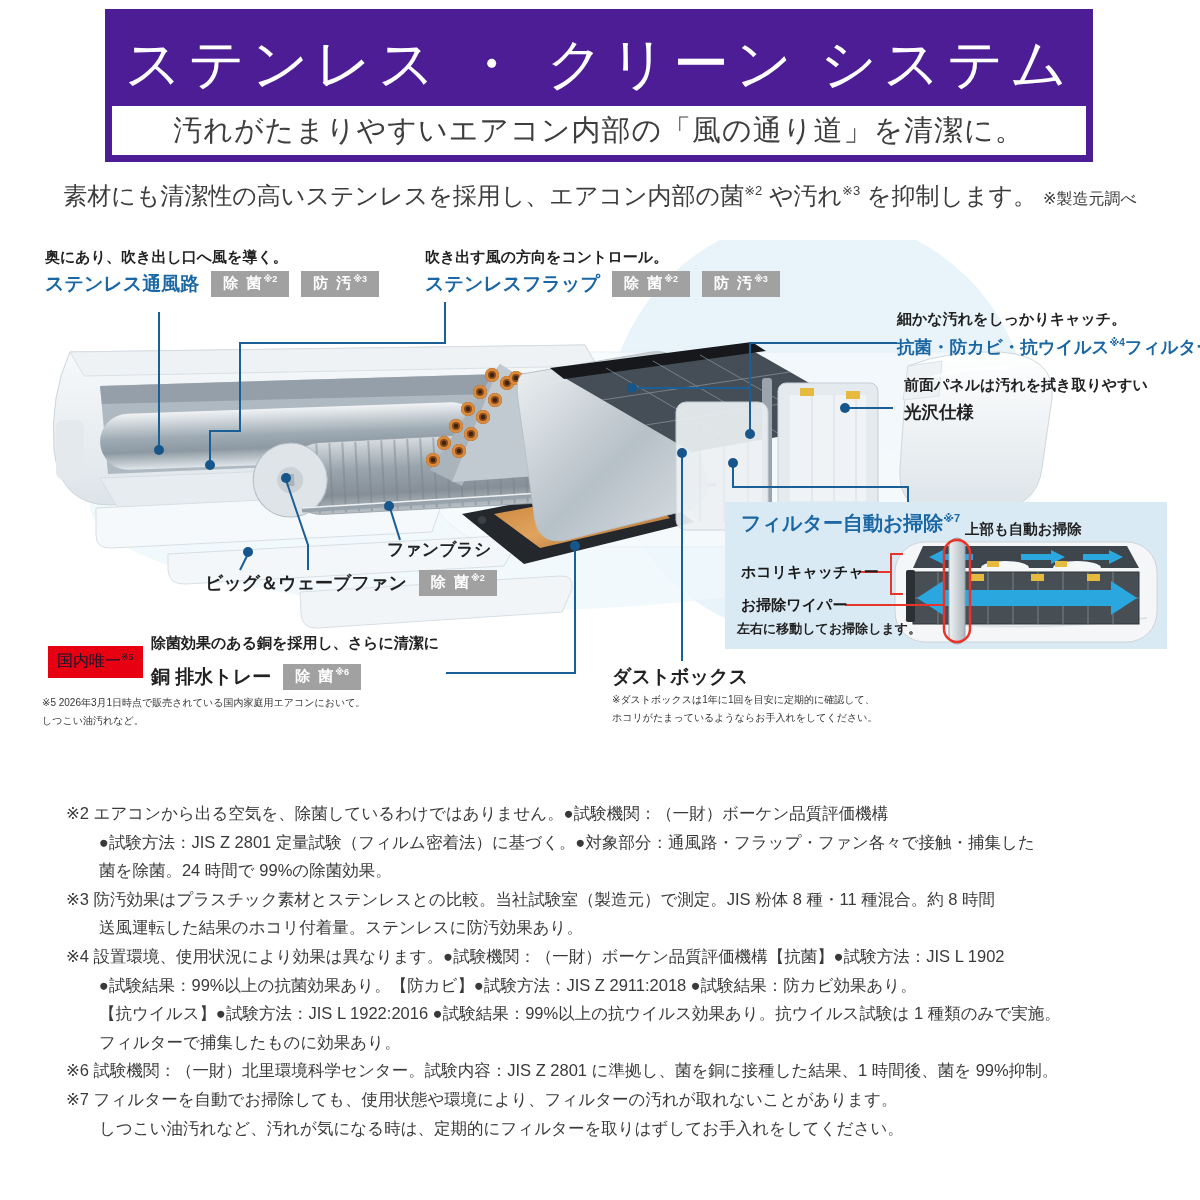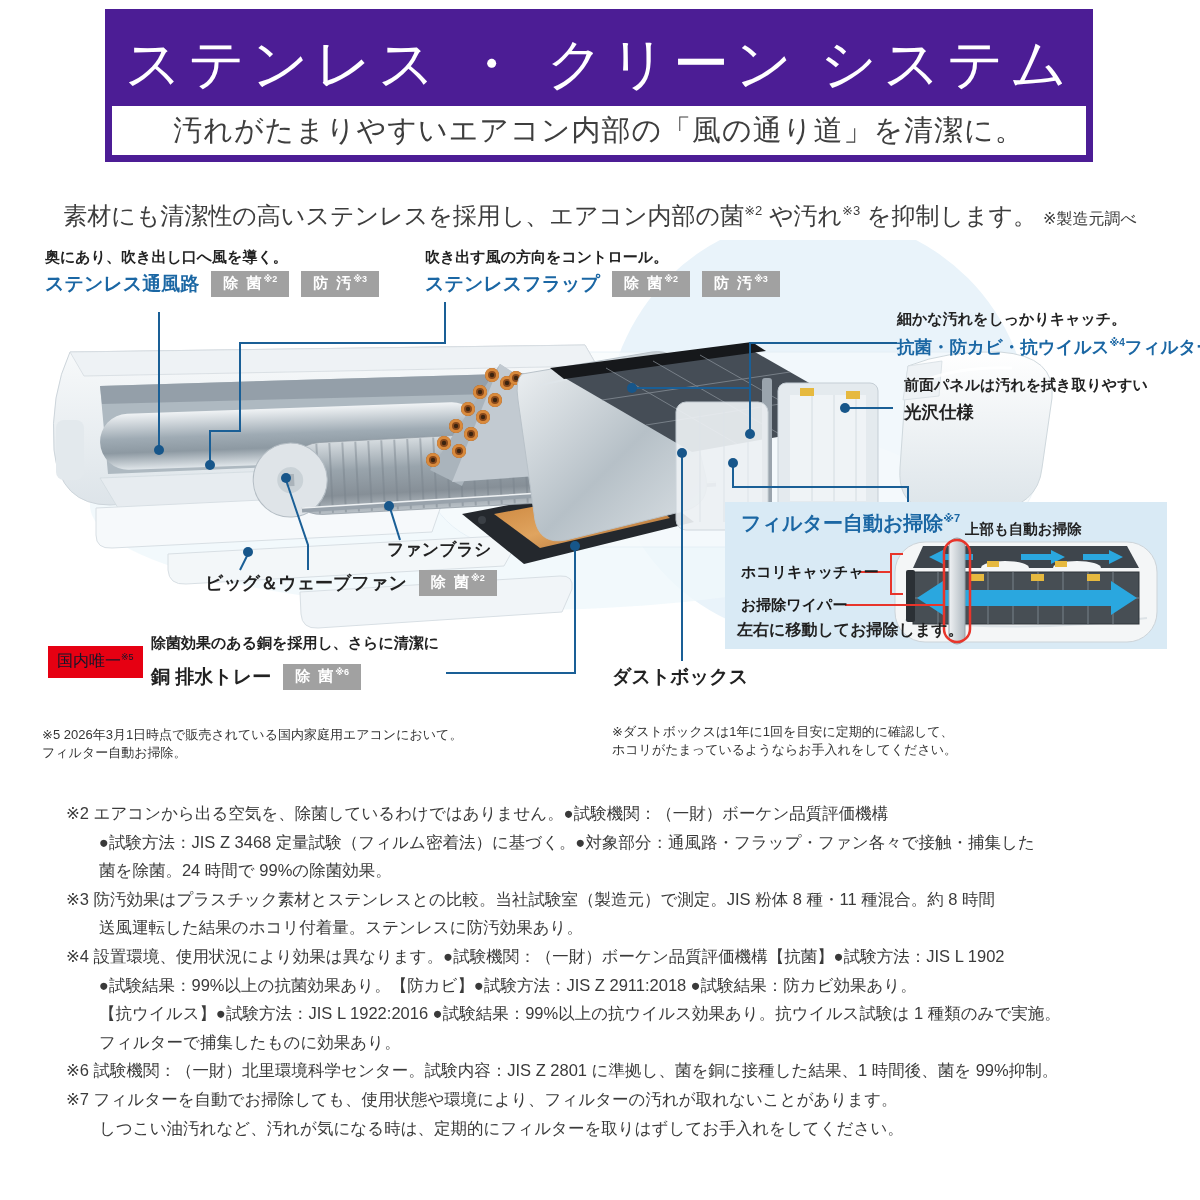--- a/index.html
+++ b/index.html
@@ -8,41 +8,41 @@
     font-family:"Liberation Sans","DejaVu Sans",sans-serif;color:#2f2f2f;overflow:hidden;
   }
   .abs{position:absolute;}
   
   .header-frame{left:105px;top:9px;width:988px;height:153px;background:#4c1d95;}
   .header-title{left:0;top:12px;width:100%;height:88px;display:flex;align-items:center;justify-content:center;
     color:#fff;font-size:56px;letter-spacing:6px;font-weight:500;white-space:nowrap;}
   .header-strip{left:7px;right:7px;bottom:7px;height:49px;background:#ffffff;display:flex;align-items:center;justify-content:center;}
   .header-strip span{font-size:29px;color:#3e3e3e;letter-spacing:1px;}
   
-  .intro{left:0;top:200px;width:100%;text-align:center;font-size:24px;color:#3d3d3d;}
+  .intro{left:0;top:180px;width:100%;text-align:center;font-size:24px;color:#3d3d3d;}
   .intro sup{font-size:13px;color:#3d3d3d;}
   .intro .note{font-size:16px;margin-left:6px;}
   
   .co-desc{font-size:15px;font-weight:700;color:#222;white-space:nowrap;}
   .co-label{font-size:19px;font-weight:700;color:#1b67a4;white-space:nowrap;}
   .co-label.dark{color:#222;}
   .badge{display:inline-block;background:#a1a1a1;color:#fff;font-weight:700;font-size:15px;
     letter-spacing:2px;padding:3px 12px 4px 12px;margin-left:12px;vertical-align:2px;white-space:nowrap;}
   .badge sup{font-size:9px;letter-spacing:0;}
   .red-badge{background:#e60012;color:#0f172a;font-weight:400;font-size:16px;padding:5px 9px 6px 9px;white-space:nowrap;}
   .red-badge sup{font-size:9px;}
-  .small-note{font-size:13px;color:#333;line-height:18px;white-space:nowrap;margin-top:32px;}
+  .small-note{font-size:10px;color:#333;line-height:18px;white-space:nowrap;}
   
   .ac-panel{left:725px;top:502px;width:442px;height:147px;background:#d9eaf5;}
   .ac-panel .title{position:absolute;left:16px;top:8px;font-size:20px;font-weight:700;color:#1b67a4;white-space:nowrap;}
   .ac-panel .title sup{font-size:11px;}
   .ac-panel .top-label{position:absolute;left:240px;top:18px;font-size:14.5px;font-weight:600;color:#222;white-space:nowrap;}
   .ac-panel .catcher{position:absolute;left:16px;top:61px;font-size:15px;font-weight:600;color:#1a1a1a;white-space:nowrap;}
   .ac-panel .wiper{position:absolute;left:16px;top:94px;font-size:15px;font-weight:600;color:#1a1a1a;white-space:nowrap;}
-  .ac-panel .wiper-note{position:absolute;left:12px;top:118px;font-size:16px;font-weight:600;color:#222;white-space:nowrap;}
+  .ac-panel .wiper-note{position:absolute;left:12px;top:118px;font-size:13px;font-weight:600;color:#222;white-space:nowrap;}
   
   .footnotes{left:66px;top:799px;width:1090px;font-size:16.5px;color:#3a3a3a;line-height:28.6px;}
   .fn{white-space:nowrap;}
   .fn.ind{padding-left:33px;}
 </style>
 </head>
 <body>
 
 <div class="abs header-frame">
   <div class="abs header-title">ステンレス ・ クリーン システム</div>
@@ -262,21 +262,21 @@
   <span>国内唯一</span><sup>※5</sup>
 </div>
 <div class="abs" style="left:151px;top:634px;">
   <div class="co-desc">除菌効果のある銅を採用し、さらに清潔に</div>
   <div style="margin-top:11px;">
     <span class="co-label dark">銅 排水トレー</span><span class="badge"><span>除 菌</span><sup>※6</sup></span>
   </div>
 </div>
 <div class="abs small-note" style="left:42px;top:694px;">
   <div>※5 2026年3月1日時点で販売されている国内家庭用エアコンにおいて。</div>
-  <div>フィルター自動お掃除。</div>
+  <div>しつこい油汚れなど。</div>
 </div>
 
 <div class="abs co-label dark" style="left:612px;top:664px;font-size:19px;">ダストボックス</div>
 <div class="abs small-note" style="left:612px;top:691px;">
   <div>※ダストボックスは1年に1回を目安に定期的に確認して、</div>
   <div>ホコリがたまっているようならお手入れをしてください。</div>
 </div>
 
 <div class="abs ac-panel">
   <svg width="442" height="147" viewBox="0 0 442 147" style="position:absolute;left:0;top:0;">
@@ -325,21 +325,21 @@
     <span>フィルター自動お掃除</span><sup>※7</sup>
   </div>
   <div class="top-label">上部も自動お掃除</div>
   <div class="catcher">ホコリキャッチャー</div>
   <div class="wiper">お掃除ワイパー</div>
   <div class="wiper-note">左右に移動してお掃除します。</div>
 </div>
 
 <div class="abs footnotes">
   <div class="fn">※2 エアコンから出る空気を、除菌しているわけではありません。●試験機関：（一財）ボーケン品質評価機構</div>
-  <div class="fn ind">●試験方法：JIS Z 3468 定量試験（フィルム密着法）に基づく。●対象部分：通風路・フラップ・ファン各々で接触・捕集した</div>
+  <div class="fn ind">●試験方法：JIS Z 2801 定量試験（フィルム密着法）に基づく。●対象部分：通風路・フラップ・ファン各々で接触・捕集した</div>
   <div class="fn ind">菌を除菌。24 時間で 99%の除菌効果。</div>
   <div class="fn">※3 防汚効果はプラスチック素材とステンレスとの比較。当社試験室（製造元）で測定。JIS 粉体 8 種・11 種混合。約 8 時間</div>
   <div class="fn ind">送風運転した結果のホコリ付着量。ステンレスに防汚効果あり。</div>
   <div class="fn">※4 設置環境、使用状況により効果は異なります。●試験機関：（一財）ボーケン品質評価機構【抗菌】●試験方法：JIS L 1902</div>
   <div class="fn ind">●試験結果：99%以上の抗菌効果あり。【防カビ】●試験方法：JIS Z 2911:2018 ●試験結果：防カビ効果あり。</div>
   <div class="fn ind">【抗ウイルス】●試験方法：JIS L 1922:2016 ●試験結果：99%以上の抗ウイルス効果あり。抗ウイルス試験は 1 種類のみで実施。</div>
   <div class="fn ind">フィルターで捕集したものに効果あり。</div>
   <div class="fn">※6 試験機関：（一財）北里環境科学センター。試験内容：JIS Z 2801 に準拠し、菌を銅に接種した結果、1 時間後、菌を 99%抑制。</div>
   <div class="fn">※7 フィルターを自動でお掃除しても、使用状態や環境により、フィルターの汚れが取れないことがあります。</div>
   <div class="fn ind">しつこい油汚れなど、汚れが気になる時は、定期的にフィルターを取りはずしてお手入れをしてください。</div>

